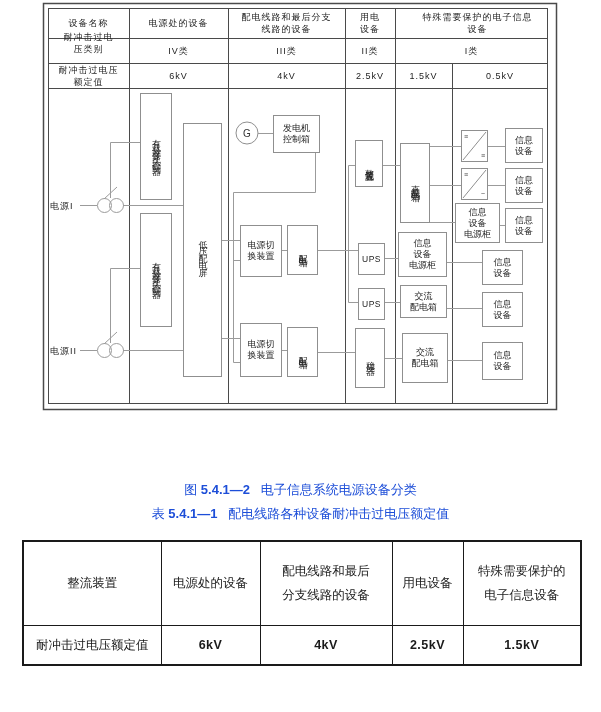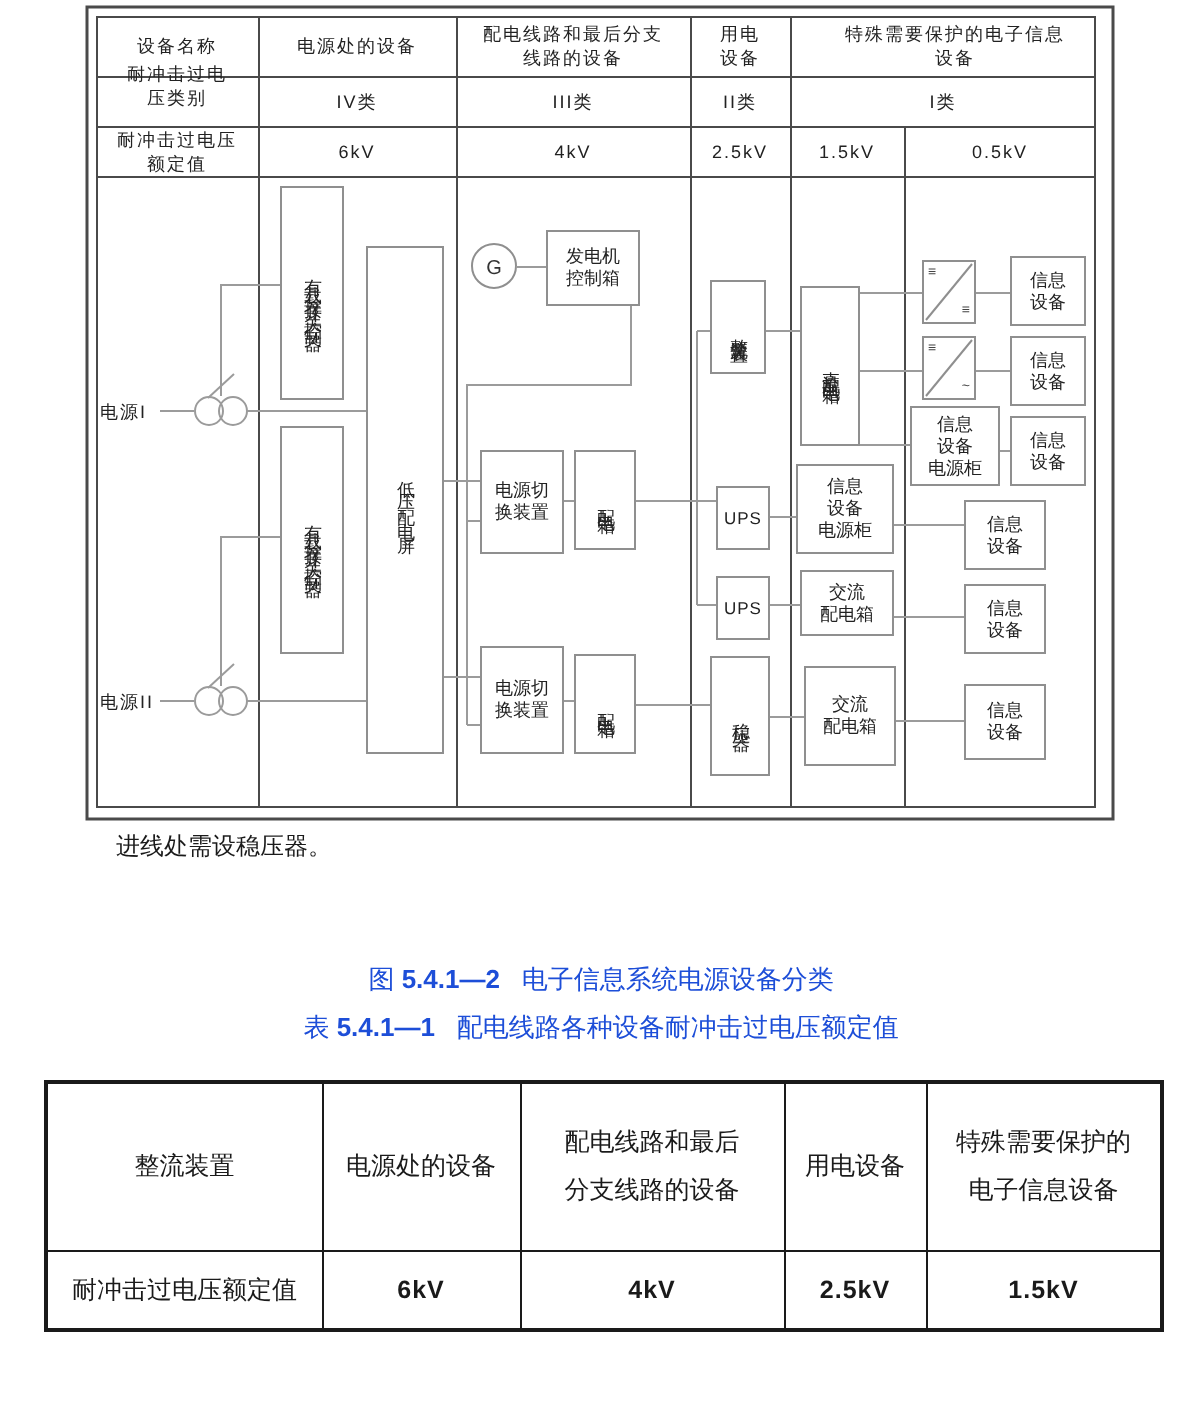--- a/index.html
+++ b/index.html
@@ -181,21 +181,20 @@
   <div class="dbox" style="left:505px;top:208px;width:38px;height:35px">信息
 设备</div>
   <div class="dbox" style="left:482px;top:250px;width:41px;height:35px">信息
 设备</div>
   <div class="dbox" style="left:482px;top:292px;width:41px;height:35px">信息
 设备</div>
   <div class="dbox" style="left:482px;top:342px;width:41px;height:38px">信息
 设备</div>
 
   <div class="note">
-    <div class="ind">进线处需设稳压器。</div>
   </div>
 
   <div class="cap" style="top:481px">
     <span>图</span>
     <b>5.4.1—2</b>&nbsp;&nbsp;
     <span>电子信息系统电源设备分类</span>
   </div>
   <div class="cap" style="top:505px">
     <span>表</span>
     <b>5.4.1—1</b>&nbsp;&nbsp;

